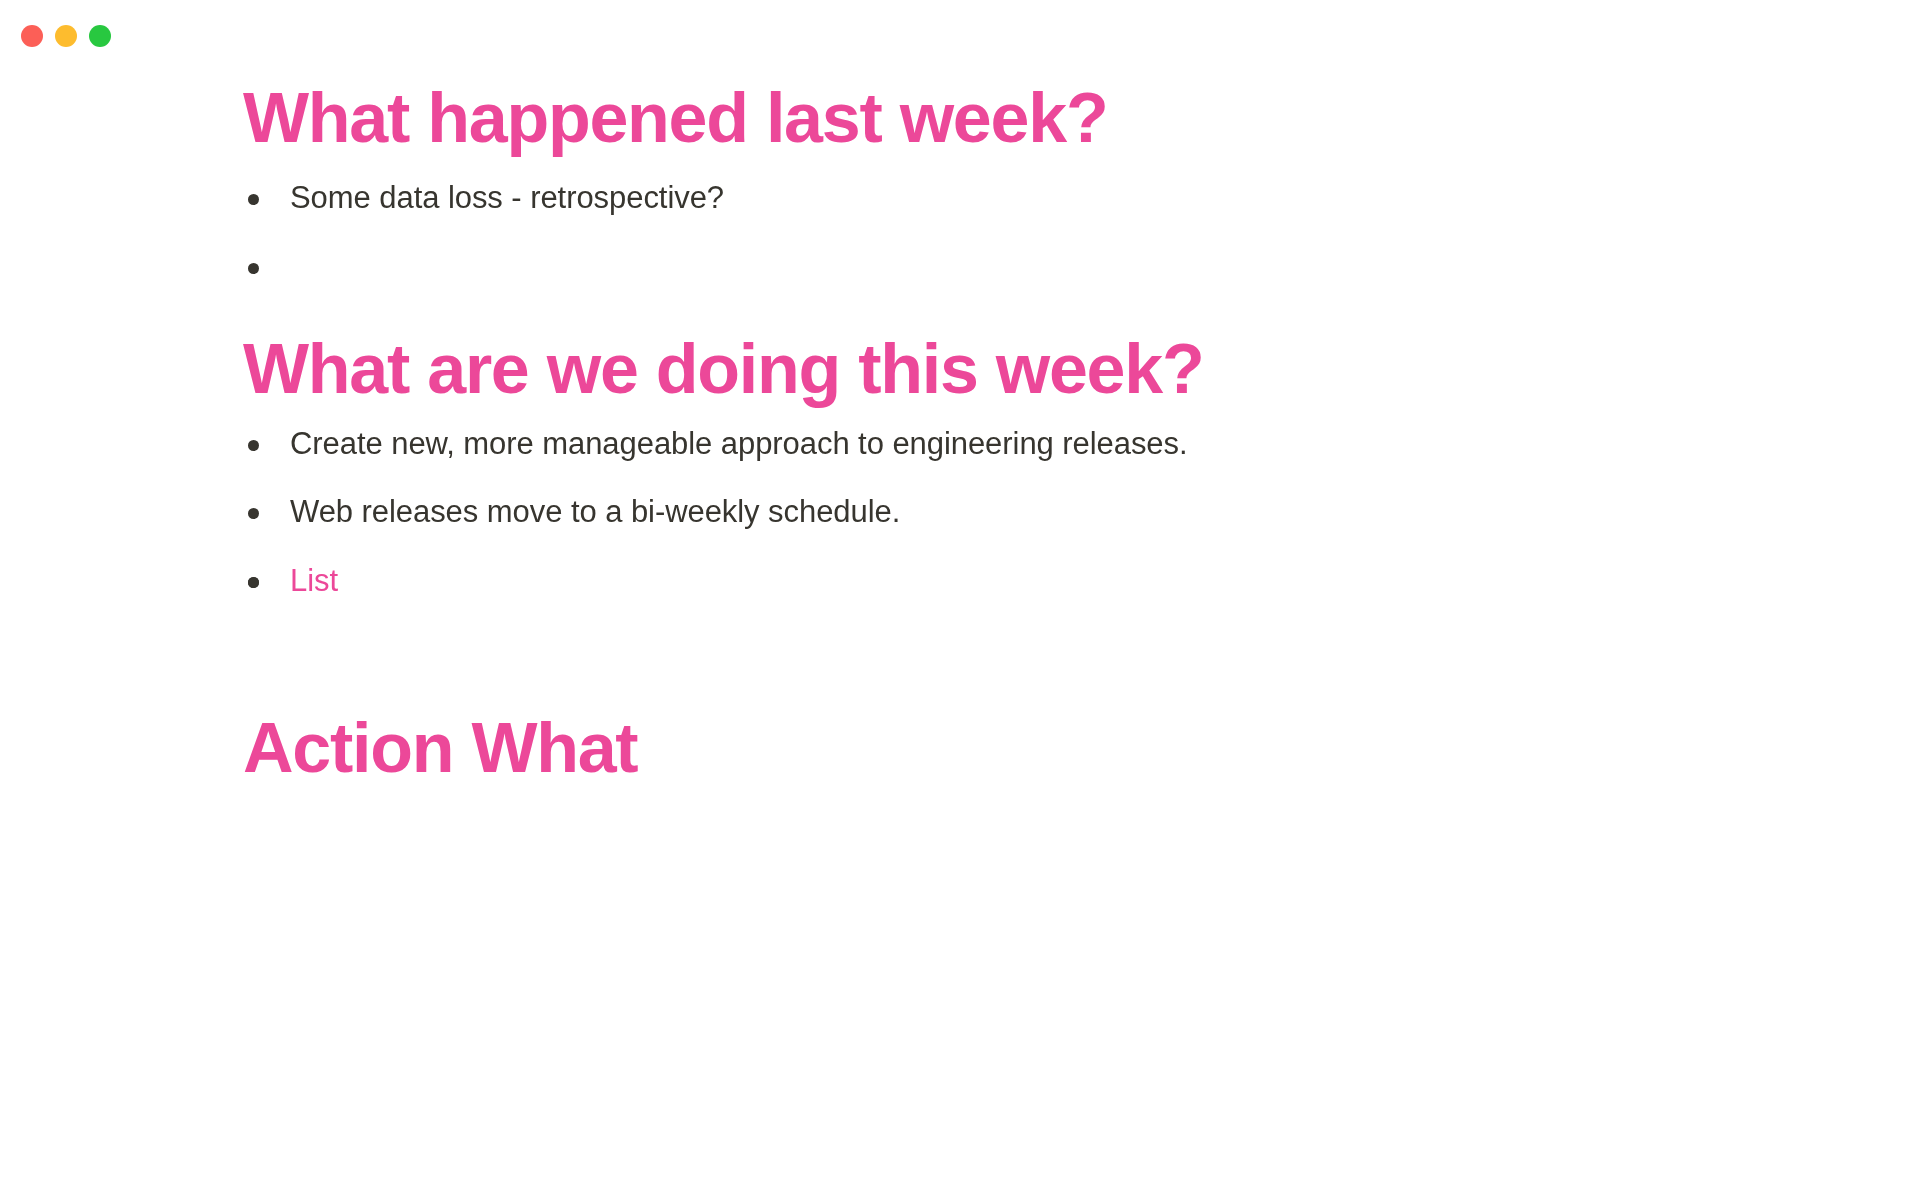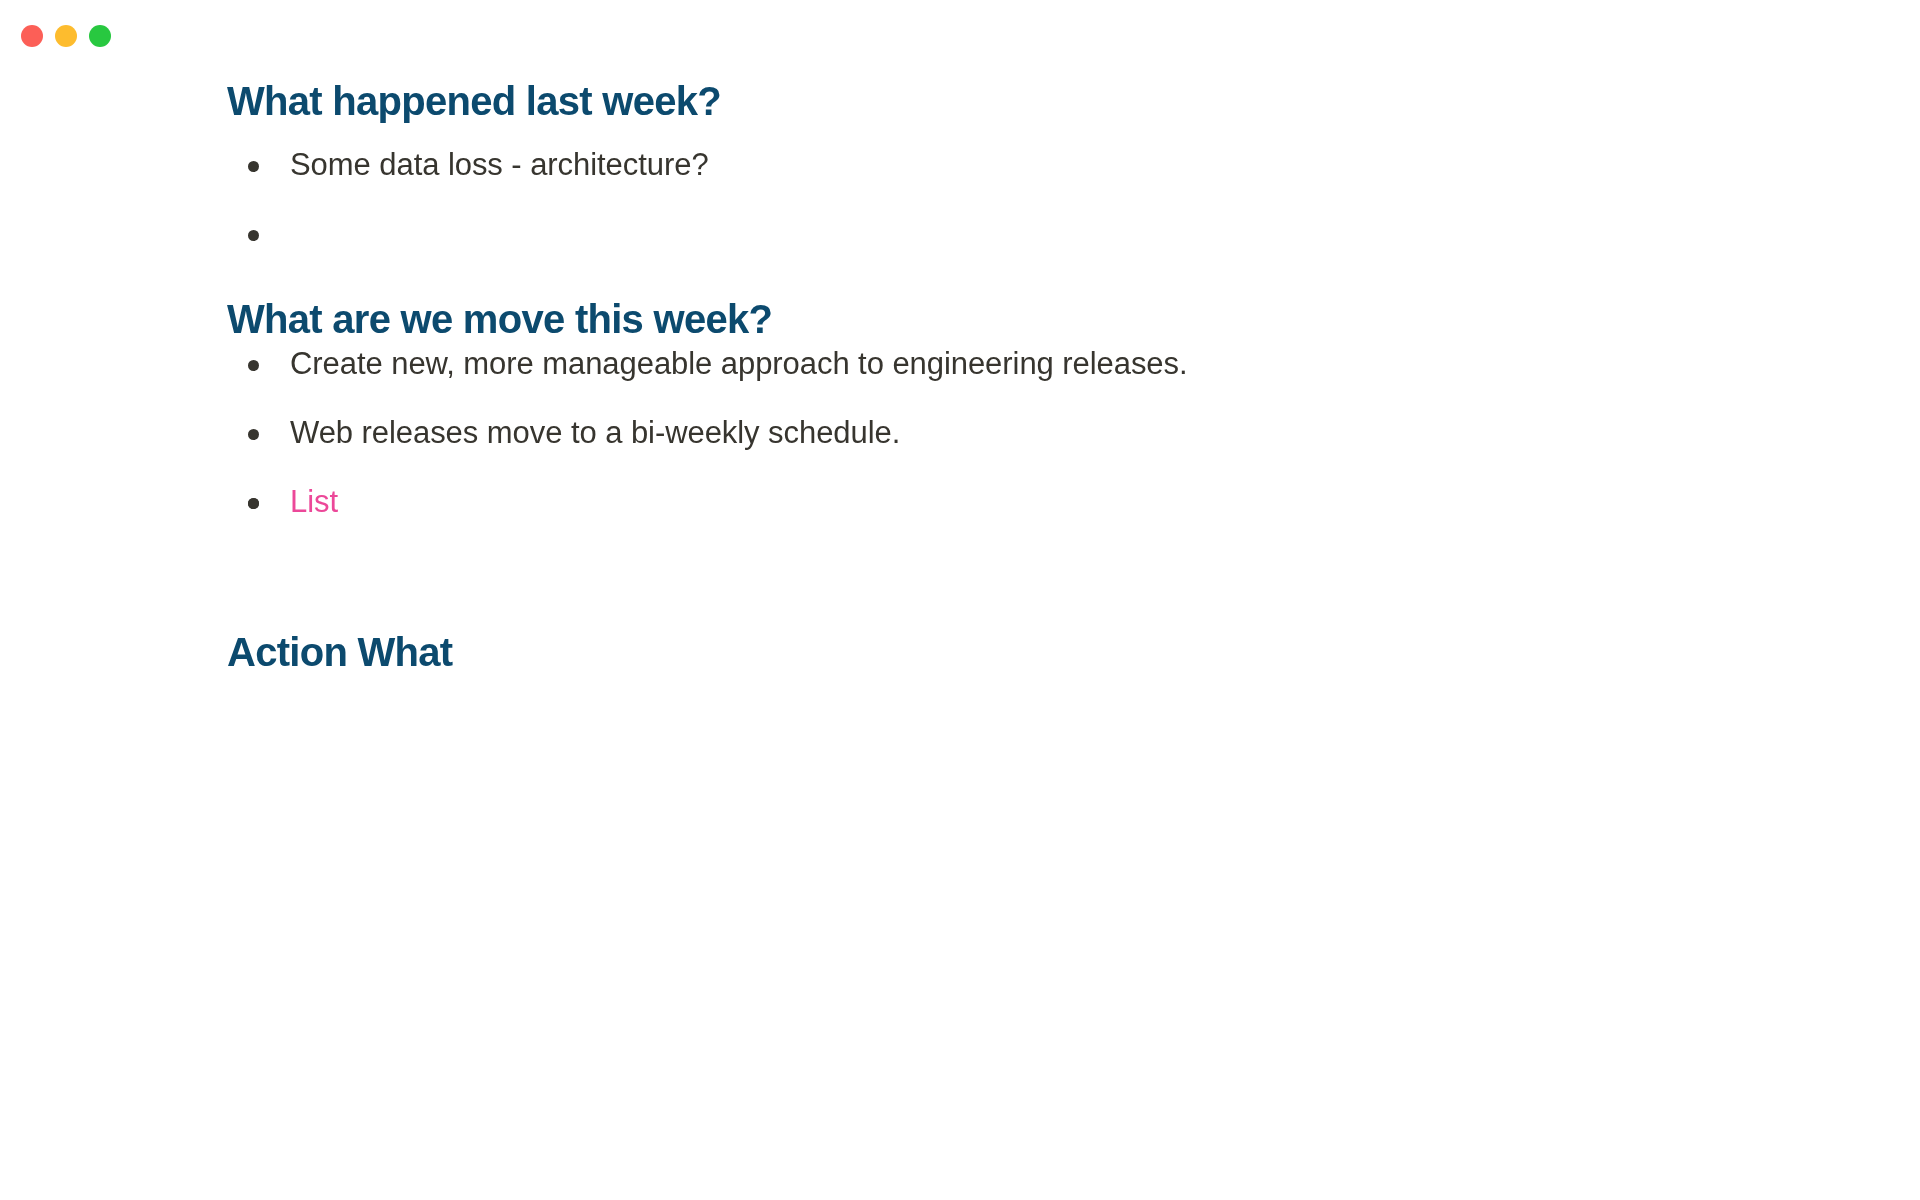--- a/index.html
+++ b/index.html
@@ -55,26 +55,26 @@
     top: 62px;
     left: 0;
     width: 1920px;
     height: 1138px;
     background: #ffffff;
     padding-left: 227px;
     box-sizing: border-box;
   }
 
   .heading {
-    color: #0c4a6e;
-    font-size: 40px;
+    color: #ec4899;
+    font-size: 70px;
     font-weight: 700;
     line-height: 1.12;
     letter-spacing: -0.018em;
-    margin: 0;
+    margin: 16px;
     padding: 0;
     white-space: nowrap;
   }
 
   .h-block-1 { margin-top: 17px; }
   .h-block-2 { margin-top: 112px; }
   .h-block-3 { margin-top: 110px; }
   .h-block-4 { margin-top: 108px; }
 
   .list {
@@ -125,28 +125,28 @@
       <span class="tl-dot tl-max"></span>
     </div>
   </div>
 
   <div class="doc">
 
     <h1 class="heading h-block-1">What happened last week?</h1>
     <ul class="list list-1">
       <li class="list-item">
         <span class="bullet"></span>
-        <span>Some data loss - architecture?</span>
+        <span>Some data loss - retrospective?</span>
       </li>
       <li class="list-item">
         <span class="bullet"></span>
       </li>
     </ul>
 
-    <h1 class="heading h-block-2">What are we move this week?</h1>
+    <h1 class="heading h-block-2">What are we doing this week?</h1>
     <ul class="list list-2">
       <li class="list-item">
         <span class="bullet"></span>
         <span>Create new, more manageable approach to engineering releases.</span>
       </li>
       <li class="list-item">
         <span class="bullet"></span>
         <span>Web releases move to a bi-weekly schedule.</span>
       </li>
       <li class="list-item">

